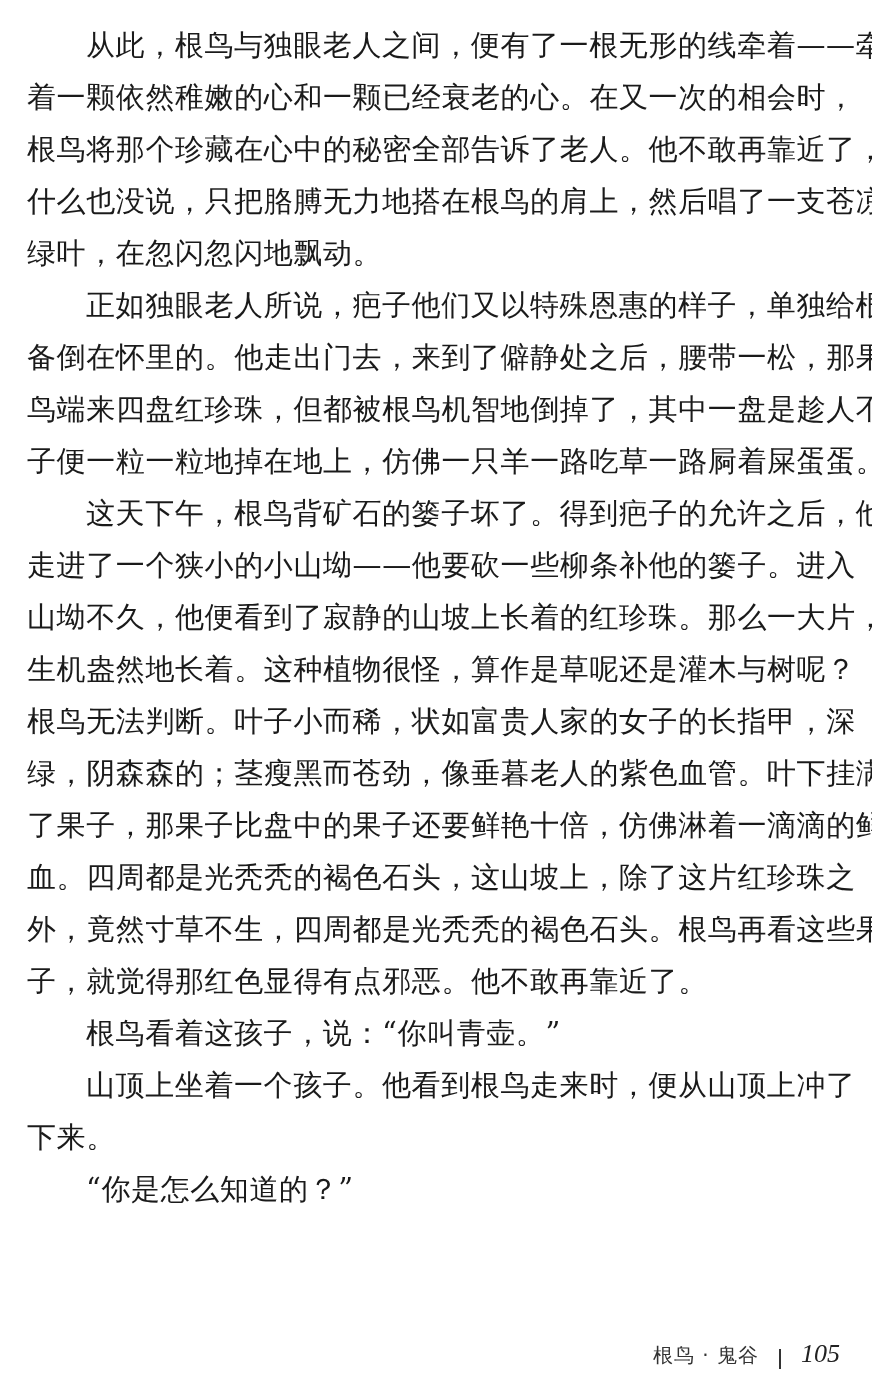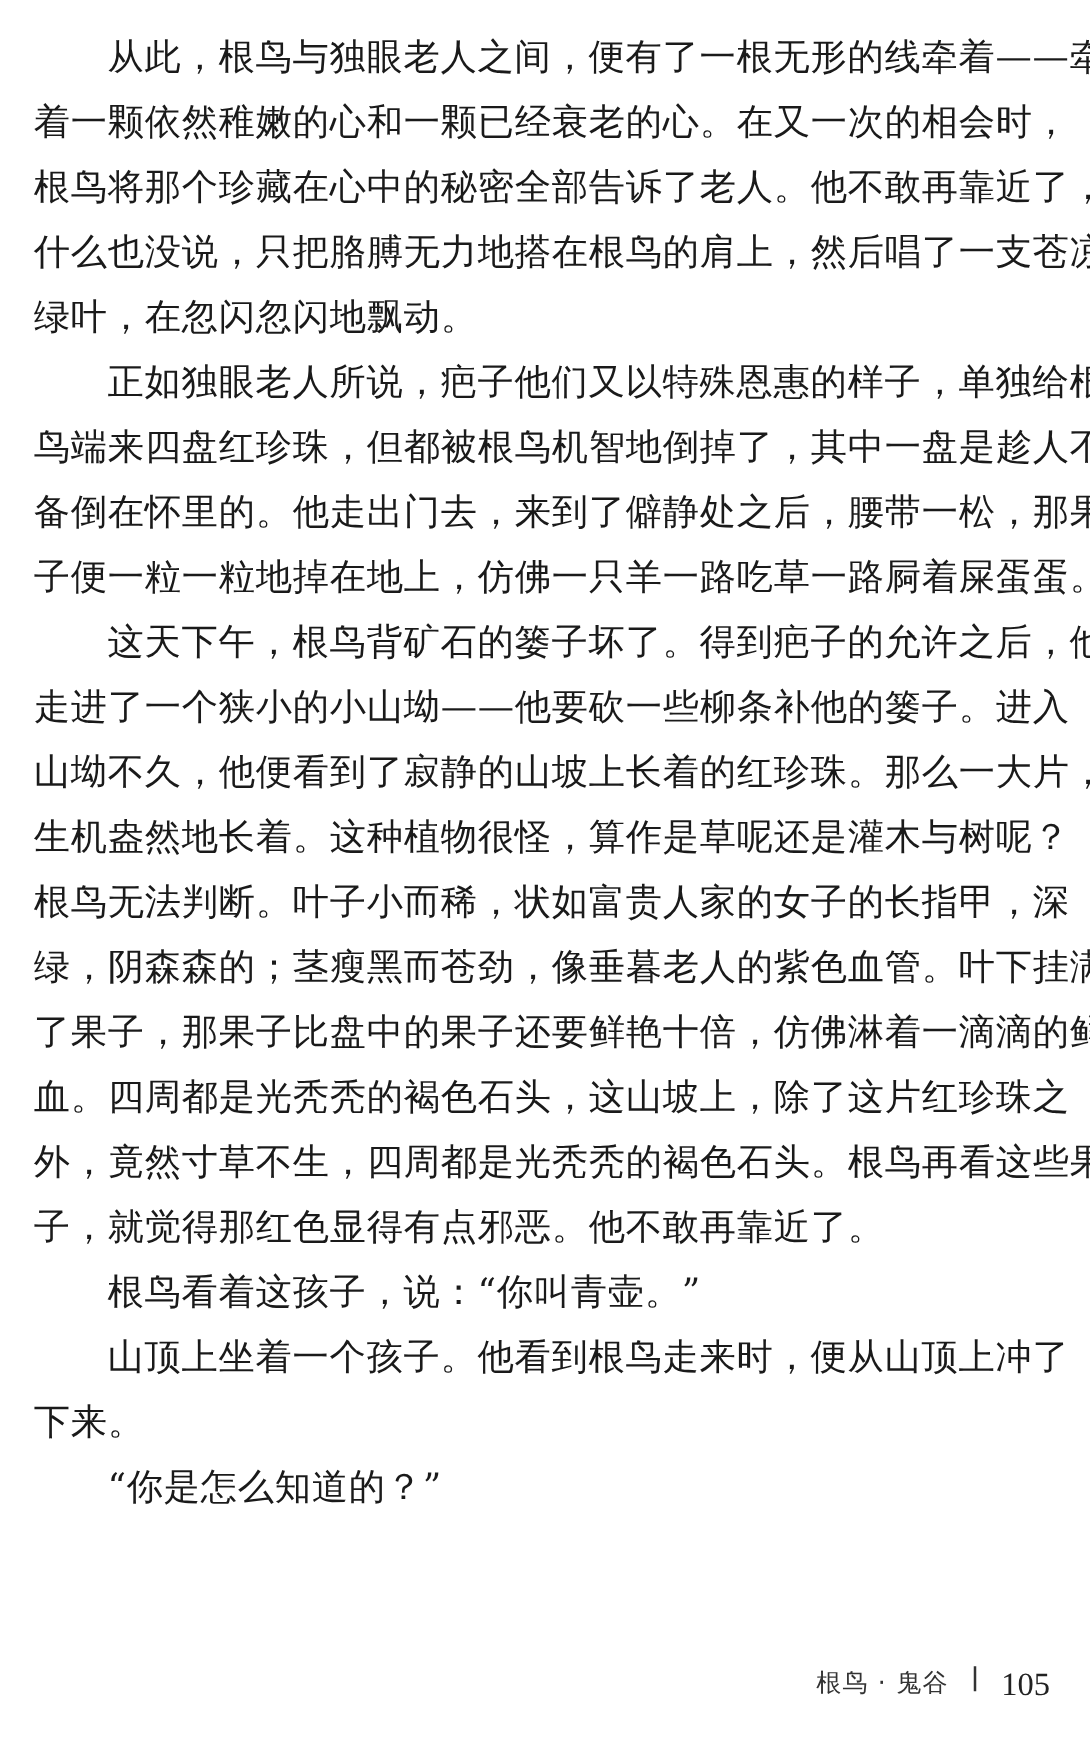--- a/index.html
+++ b/index.html
@@ -38,60 +38,61 @@
   }
   .paragraph {
     display: block;
   }
   .footer {
     position: absolute;
     right: 32px;
     top: 1333px;
     height: 36px;
     display: flex;
-    align-items: flex-start;
+    align-items: flex-end;
     gap: 0;
     color: #333;
   }
   .footer .book-title {
     font-family: "DejaVu Sans", "Liberation Sans", sans-serif;
     font-size: 20px;
     letter-spacing: 1px;
     color: #333;
   }
   .footer .separator {
     display: inline-block;
     width: 2px;
     height: 20px;
     background: #333;
     margin: 0 20px 0 20px;
   }
   .footer .page-number {
     font-family: "Liberation Serif", "DejaVu Serif", serif;
+    font-style: italic;
     font-size: 26px;
     color: #222;
   }
 </style>
 </head>
 <body>
 
 <div class="page-body">
 
   <div class="paragraph">
     <span class="line justify indent">从此，根鸟与独眼老人之间，便有了一根无形的线牵着——牵</span>
     <span class="line justify">着一颗依然稚嫩的心和一颗已经衰老的心。在又一次的相会时，</span>
     <span class="line justify">根鸟将那个珍藏在心中的秘密全部告诉了老人。他不敢再靠近了，</span>
     <span class="line justify">什么也没说，只把胳膊无力地搭在根鸟的肩上，然后唱了一支苍凉</span>
     <span class="line">绿叶，在忽闪忽闪地飘动。</span>
   </div>
 
   <div class="paragraph">
     <span class="line justify indent">正如独眼老人所说，疤子他们又以特殊恩惠的样子，单独给根</span>
+    <span class="line justify">备倒在怀里的。他走出门去，来到了僻静处之后，腰带一松，那果</span>
     <span class="line justify">鸟端来四盘红珍珠，但都被根鸟机智地倒掉了，其中一盘是趁人不</span>
-    <span class="line justify">备倒在怀里的。他走出门去，来到了僻静处之后，腰带一松，那果</span>
     <span class="line justify">子便一粒一粒地掉在地上，仿佛一只羊一路吃草一路屙着屎蛋蛋。</span>
   </div>
 
   <div class="paragraph">
     <span class="line justify indent">这天下午，根鸟背矿石的篓子坏了。得到疤子的允许之后，他</span>
     <span class="line justify">走进了一个狭小的小山坳——他要砍一些柳条补他的篓子。进入</span>
     <span class="line justify">山坳不久，他便看到了寂静的山坡上长着的红珍珠。那么一大片，</span>
     <span class="line justify">生机盎然地长着。这种植物很怪，算作是草呢还是灌木与树呢？</span>
     <span class="line justify">根鸟无法判断。叶子小而稀，状如富贵人家的女子的长指甲，深</span>
     <span class="line justify">绿，阴森森的；茎瘦黑而苍劲，像垂暮老人的紫色血管。叶下挂满</span>

